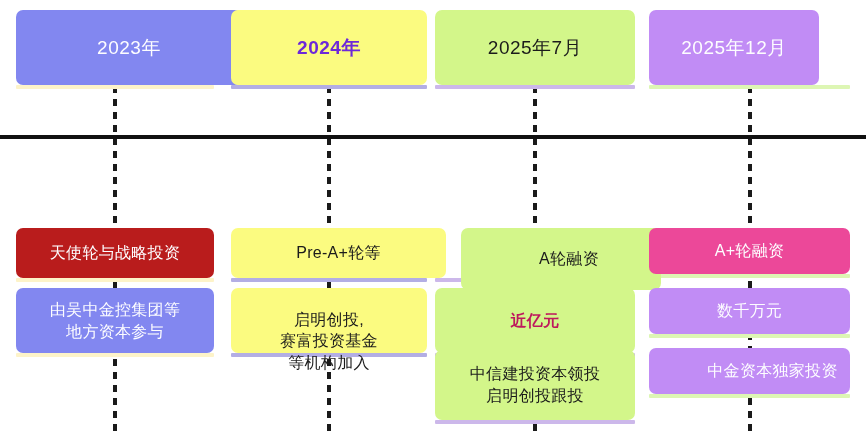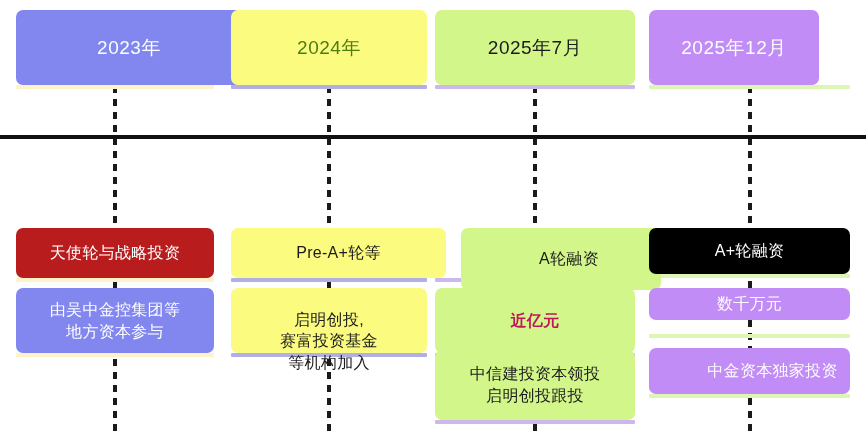--- a/index.html
+++ b/index.html
@@ -96,21 +96,21 @@
 
 <div id="stage">
 
   <div id="headers-layer">
       <div class="headshadow" style="left: 16px; width: 198px; background: rgb(253, 243, 201);"></div>
       <div class="headbox" style="left: 16px; width: 226px; top: 10px; height: 75px; background: rgb(130, 135, 240);">
         <div class="hlabel" style="color: rgb(253, 253, 255);">2023年</div>
       </div>
       <div class="headshadow" style="left: 231px; width: 196px; background: rgb(179, 174, 228);"></div>
       <div class="headbox" style="left: 231px; width: 196px; top: 10px; height: 75px; background: rgb(251, 251, 128);">
-        <div class="hlabel" style="color: #4d7c0f;">2024年</div>
+        <div class="hlabel" style="color: #6d28d9; font-weight: bold;">2024年</div>
       </div>
       <div class="headshadow" style="left: 435px; width: 200px; background: rgb(204, 184, 234);"></div>
       <div class="headbox" style="left: 435px; width: 200px; top: 10px; height: 75px; background: rgb(211, 246, 138);">
         <div class="hlabel" style="color: rgb(27, 27, 27);">2025年7月</div>
       </div>
       <div class="headshadow" style="left: 649px; width: 201px; background: rgb(221, 246, 180);"></div>
       <div class="headbox" style="left: 649px; width: 170px; top: 10px; height: 75px; background: rgb(193, 140, 245); justify-content: center;">
         <div class="hlabel" style="color: rgb(253, 253, 255);">2025年12月</div>
       </div>
     </div>
@@ -147,25 +147,25 @@
       </div>
       <div class="cardshadow" style="left: 435px; width: 200px; top: 353px; background: rgb(204, 184, 234);"></div>
       <div class="card" style="left: 435px; width: 200px; top: 288px; height: 65px; background: rgb(211, 246, 138);">
         <div class="ctext" style="color: #be185d; font-weight: bold;">近亿元</div>
       </div>
       <div class="cardshadow" style="left: 435px; width: 200px; top: 420px; background: rgb(204, 184, 234);"></div>
       <div class="card" style="left: 435px; width: 200px; top: 350px; height: 70px; background: rgb(211, 246, 138);">
         <div class="ctext" style="color: rgb(27, 27, 27);">中信建投资本领投<br>启明创投跟投</div>
       </div>
       <div class="cardshadow" style="left: 649px; width: 201px; top: 274px; background: rgb(221, 246, 180);"></div>
-      <div class="card" style="left: 649px; width: 201px; top: 228px; height: 46px; background: #000000;">
+      <div class="card" style="left: 649px; width: 201px; top: 228px; height: 46px; background: #ec4899;">
         <div class="ctext" style="color: rgb(253, 253, 255);">A+轮融资</div>
       </div>
       <div class="cardshadow" style="left: 649px; width: 201px; top: 334px; background: rgb(221, 246, 180);"></div>
-      <div class="card" style="left: 649px; width: 201px; top: 288px; height: 32px; background: rgb(193, 140, 245);">
+      <div class="card" style="left: 649px; width: 201px; top: 288px; height: 46px; background: rgb(193, 140, 245);">
         <div class="ctext" style="color: rgb(253, 253, 255);">数千万元</div>
       </div>
       <div class="cardshadow" style="left: 649px; width: 201px; top: 394px; background: rgb(221, 246, 180);"></div>
       <div class="card" style="left: 649px; width: 201px; top: 348px; height: 46px; background: rgb(193, 140, 245); padding-left: 46px;">
         <div class="ctext" style="color: rgb(253, 253, 255);">中金资本独家投资</div>
       </div>
     </div>
 
 </div>
 

